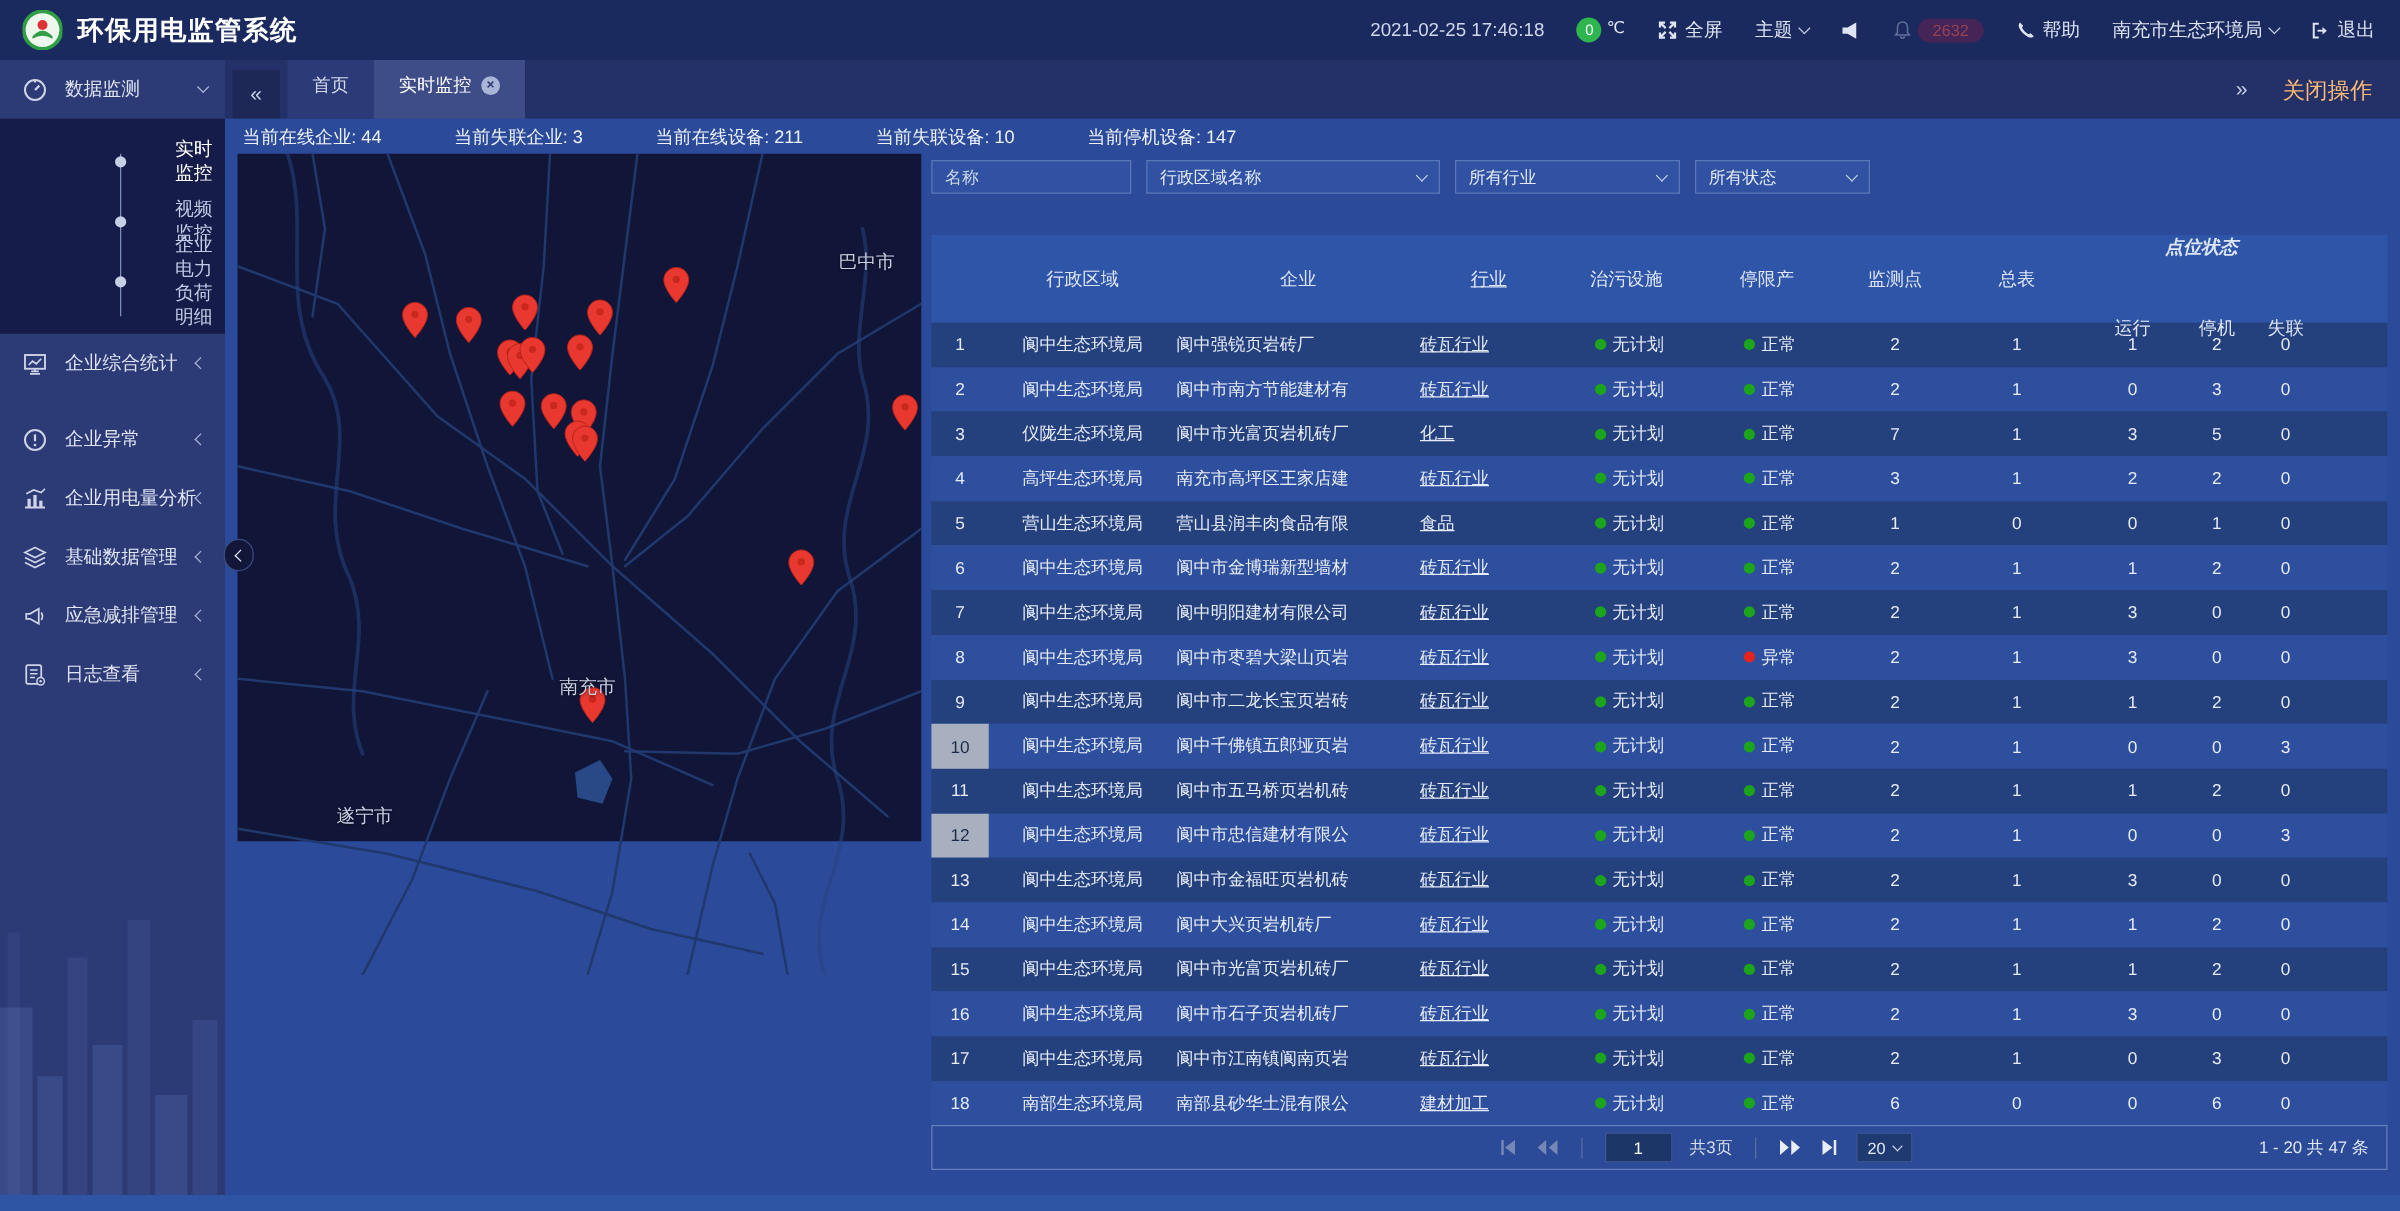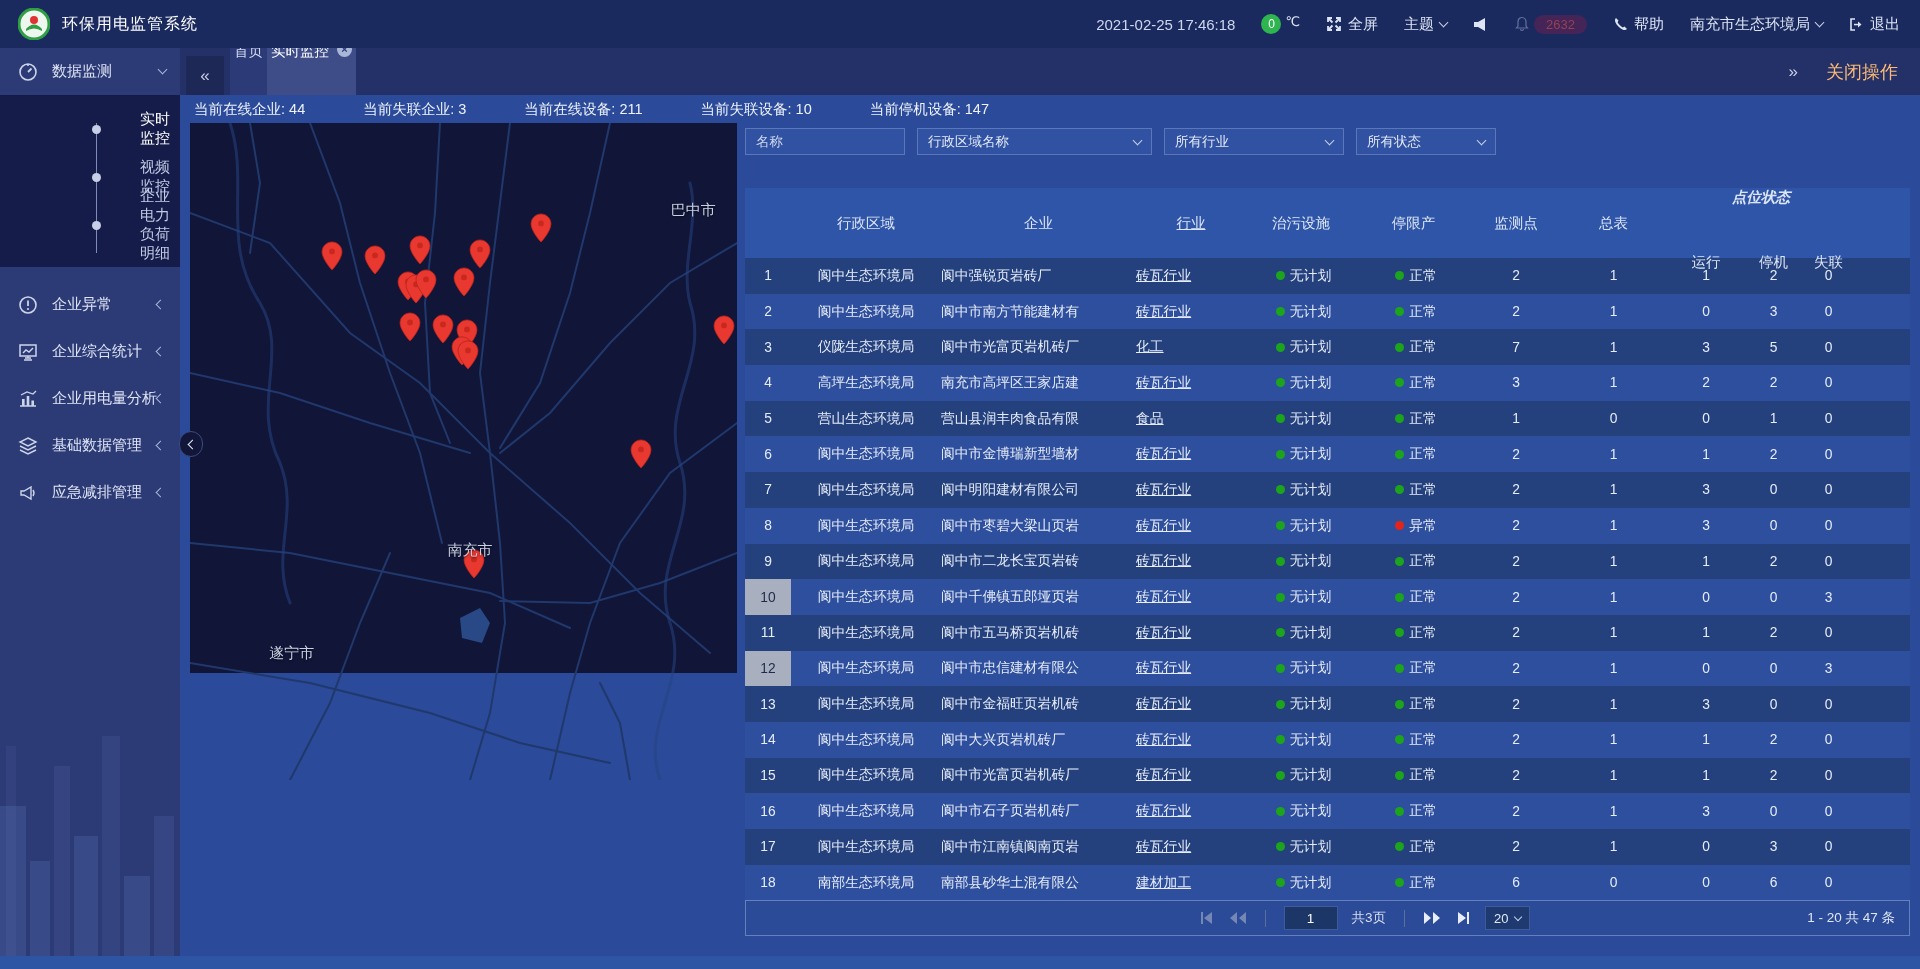--- a/index.html
+++ b/index.html
@@ -3,21 +3,21 @@
 <meta charset="utf-8">
 <style>
   * { margin:0; padding:0; box-sizing:border-box; }
   html,body { width:1920px; height:969px; overflow:hidden; }
   body { font-family:"Liberation Sans","DejaVu Sans",sans-serif; background:#2b4b9a; color:#e8eef9; }
   .app { position:relative; width:1920px; height:969px; background:#2b4b9a; }
 
   
   .topbar { position:absolute; top:0; left:0; width:1920px; height:48px; background:#1b2a5e; display:flex; align-items:center; z-index:30; }
   .logo { width:32px; height:32px; margin-left:18px; }
-  .app-title { font-size:16px; font-weight:normal; color:#ffffff; margin-left:12px; letter-spacing:1px; }
+  .app-title { font-size:21px; font-weight:bold; color:#ffffff; margin-left:12px; letter-spacing:1px; }
   .topbar-right { margin-left:auto; display:flex; align-items:center; gap:26px; padding-right:20px; }
   .clock { font-size:15px; color:#cdd6ec; }
   .temp { display:flex; align-items:flex-start; gap:4px; }
   .temp-badge { width:20px; height:20px; border-radius:50%; background:#2eb550; color:#fff; font-size:12px; display:flex; align-items:center; justify-content:center; }
   .temp-unit { font-size:13px; color:#e2e8f6; }
   .top-item { display:flex; align-items:center; gap:6px; font-size:15px; color:#dde4f4; cursor:pointer; white-space:nowrap; }
   .caret-down { width:7px; height:7px; border-right:1.5px solid #c6cfe6; border-bottom:1.5px solid #c6cfe6; transform:rotate(45deg); margin-top:-3px; }
   .notice-pill { background:#4d2356; color:#a94752; border-radius:10px; font-size:13px; padding:2px 12px; }
   .bell-wrap { display:flex; align-items:center; gap:4px; opacity:.85; }
 
@@ -38,21 +38,21 @@
   .sub-item { height:48px; display:flex; align-items:center; padding-left:92px; position:relative; color:#c2cbe6; font-size:15px; cursor:pointer; }
   .sub-item .dot { position:absolute; left:92px; width:9px; height:9px; border-radius:50%; background:#c6cfe6; }
   .sub-item .s-label { margin-left:48px; }
   .sub-item.active { color:#ffffff; }
   .city-deco { position:absolute; bottom:0; left:0; width:180px; height:260px; pointer-events:none; }
   .city-deco div { position:absolute; bottom:0; background:rgba(130,160,230,0.16); }
 
   
   .tabbar { height:47px; background:#243168; display:flex; align-items:flex-end; position:relative; flex:none; }
   .tab-scroll-btn { width:38px; height:39px; background:#1d2857; display:flex; align-items:center; justify-content:center; color:#c6cfe6; font-size:17px; cursor:pointer; margin-left:6px; }
-  .tab { height:53px; padding:0 4px; display:flex; gap:8px; font-size:14.5px; color:#d4dcf0; background:#2c3a77; cursor:pointer; }
+  .tab { height:53px; padding:0 20px; display:flex; align-items:center; gap:8px; font-size:14.5px; color:#d4dcf0; background:#2c3a77; cursor:pointer; }
   .tab.active { background:#3e4d88; color:#fff; }
   .tab-close { width:15px; height:15px; border-radius:50%; background:#aab6d8; color:#2c3a77; font-size:11px; line-height:15px; text-align:center; font-weight:bold; }
   .tabbar-right { margin-left:auto; display:flex; align-items:center; gap:28px; padding-right:22px; align-self:center; }
   .dbl-chev { color:#c6cfe6; font-size:17px; cursor:pointer; }
   .close-ops { font-size:18px; color:#fdba74; cursor:pointer; }
 
   
   .content { flex:1; position:relative; background:#2b4b9a; }
   .statsbar { height:28px; display:flex; align-items:center; gap:58px; padding-left:14px; font-size:14.5px; color:#eef2fb; }
   .workspace { display:flex; align-items:flex-start; }
@@ -197,37 +197,37 @@
         <div class="sub-item">
           <span class="dot"></span>
           <span class="s-label">视频监控</span>
         </div>
         <div class="sub-item">
           <span class="dot"></span>
           <span class="s-label">企业电力负荷明细</span>
         </div>
       </div>
 
+      <div class="menu-item">
+        <svg class="m-icon" viewBox="0 0 20 20">
+          <rect x="2" y="3" width="16" height="11" fill="none" stroke="#dfe5f5" stroke-width="1.5"></rect>
+          <path d="M5 11 L8 8 L11 10 L15 6" fill="none" stroke="#dfe5f5" stroke-width="1.4"></path>
+          <path d="M10 14 L10 16 M6 18 L14 18 M7 16 L13 16" stroke="#dfe5f5" stroke-width="1.4"></path>
+        </svg>
+        <span class="m-label">企业综合统计</span>
+        <span class="chev left"></span>
+      </div>
+
       <div class="menu-item" style="margin-top:14px">
         <svg class="m-icon" viewBox="0 0 20 20">
           <circle cx="10" cy="10" r="8" fill="none" stroke="#dfe5f5" stroke-width="1.6"></circle>
           <path d="M10 5.5 L10 11" stroke="#dfe5f5" stroke-width="1.8"></path>
           <circle cx="10" cy="14" r="1.1" fill="#dfe5f5"></circle>
         </svg>
         <span class="m-label">企业异常</span>
-        <span class="chev left"></span>
-      </div>
-
-      <div class="menu-item">
-        <svg class="m-icon" viewBox="0 0 20 20">
-          <rect x="2" y="3" width="16" height="11" fill="none" stroke="#dfe5f5" stroke-width="1.5"></rect>
-          <path d="M5 11 L8 8 L11 10 L15 6" fill="none" stroke="#dfe5f5" stroke-width="1.4"></path>
-          <path d="M10 14 L10 16 M6 18 L14 18 M7 16 L13 16" stroke="#dfe5f5" stroke-width="1.4"></path>
-        </svg>
-        <span class="m-label">企业综合统计</span>
         <span class="chev left"></span>
       </div>
 
       <div class="menu-item">
         <svg class="m-icon" viewBox="0 0 20 20">
           <path d="M2 17 L18 17" stroke="#dfe5f5" stroke-width="1.5"></path>
           <rect x="4" y="10" width="2.6" height="7" fill="#dfe5f5"></rect>
           <rect x="8.7" y="7" width="2.6" height="10" fill="#dfe5f5"></rect>
           <rect x="13.4" y="11.5" width="2.6" height="5.5" fill="#dfe5f5"></rect>
           <path d="M3 6 L9 3 L15 5 L18 2" fill="none" stroke="#dfe5f5" stroke-width="1.3"></path>
@@ -248,20 +248,30 @@
 
       <div class="menu-item">
         <svg class="m-icon" viewBox="0 0 20 20">
           <path d="M3 8 L3 12 L6 12 L13 16 L13 4 L6 8 Z" fill="none" stroke="#dfe5f5" stroke-width="1.4"></path>
           <path d="M15 7 Q17 10 15 13" fill="none" stroke="#dfe5f5" stroke-width="1.4"></path>
         </svg>
         <span class="m-label">应急减排管理</span>
         <span class="chev left"></span>
       </div>
 
+      <div class="menu-item">
+        <svg class="m-icon" viewBox="0 0 20 20">
+          <rect x="3" y="2" width="12" height="15" rx="1.5" fill="none" stroke="#dfe5f5" stroke-width="1.4"></rect>
+          <path d="M6 6 L12 6 M6 9 L12 9 M6 12 L10 12" stroke="#dfe5f5" stroke-width="1.3"></path>
+          <circle cx="14.5" cy="15" r="3" fill="#2c3a76" stroke="#dfe5f5" stroke-width="1.2"></circle>
+          <circle cx="14.5" cy="15" r="1" fill="#dfe5f5"></circle>
+        </svg>
+        <span class="m-label">日志查看</span>
+        <span class="chev left"></span>
+      </div>
 
       <div class="city-deco">
         <div style="left:0;width:26px;height:150px;"></div>
         <div style="left:30px;width:20px;height:95px;"></div>
         <div style="left:54px;width:16px;height:190px;opacity:.7"></div>
         <div style="left:74px;width:24px;height:120px;"></div>
         <div style="left:102px;width:18px;height:220px;opacity:.6"></div>
         <div style="left:124px;width:26px;height:80px;"></div>
         <div style="left:154px;width:20px;height:140px;opacity:.75"></div>
         <div style="left:6px;width:10px;height:210px;opacity:.5"></div>

